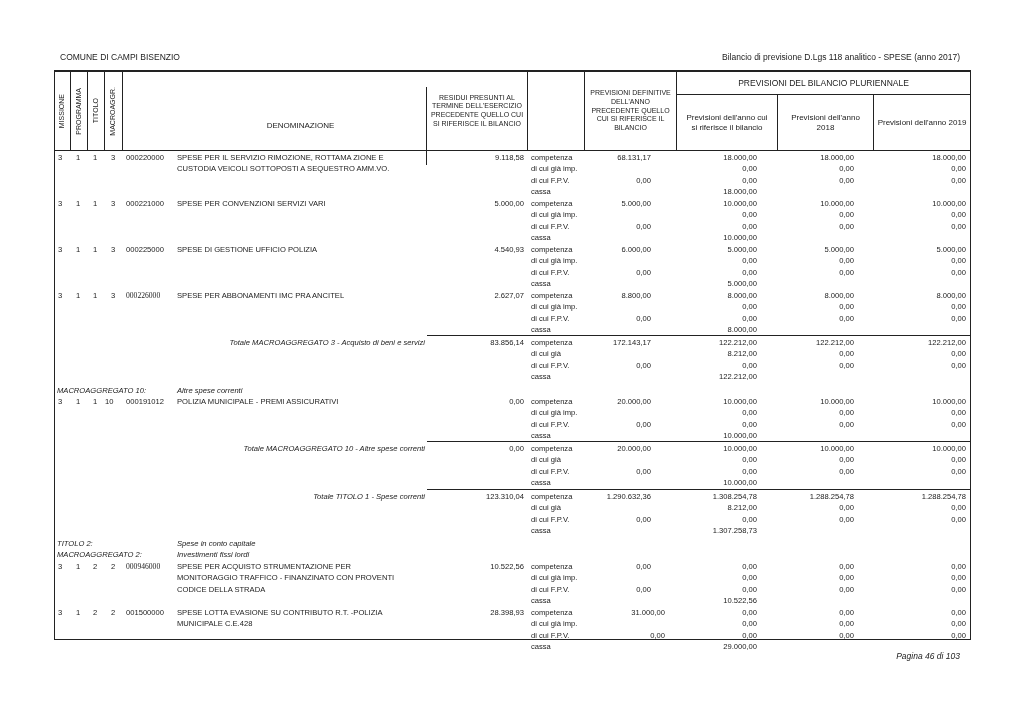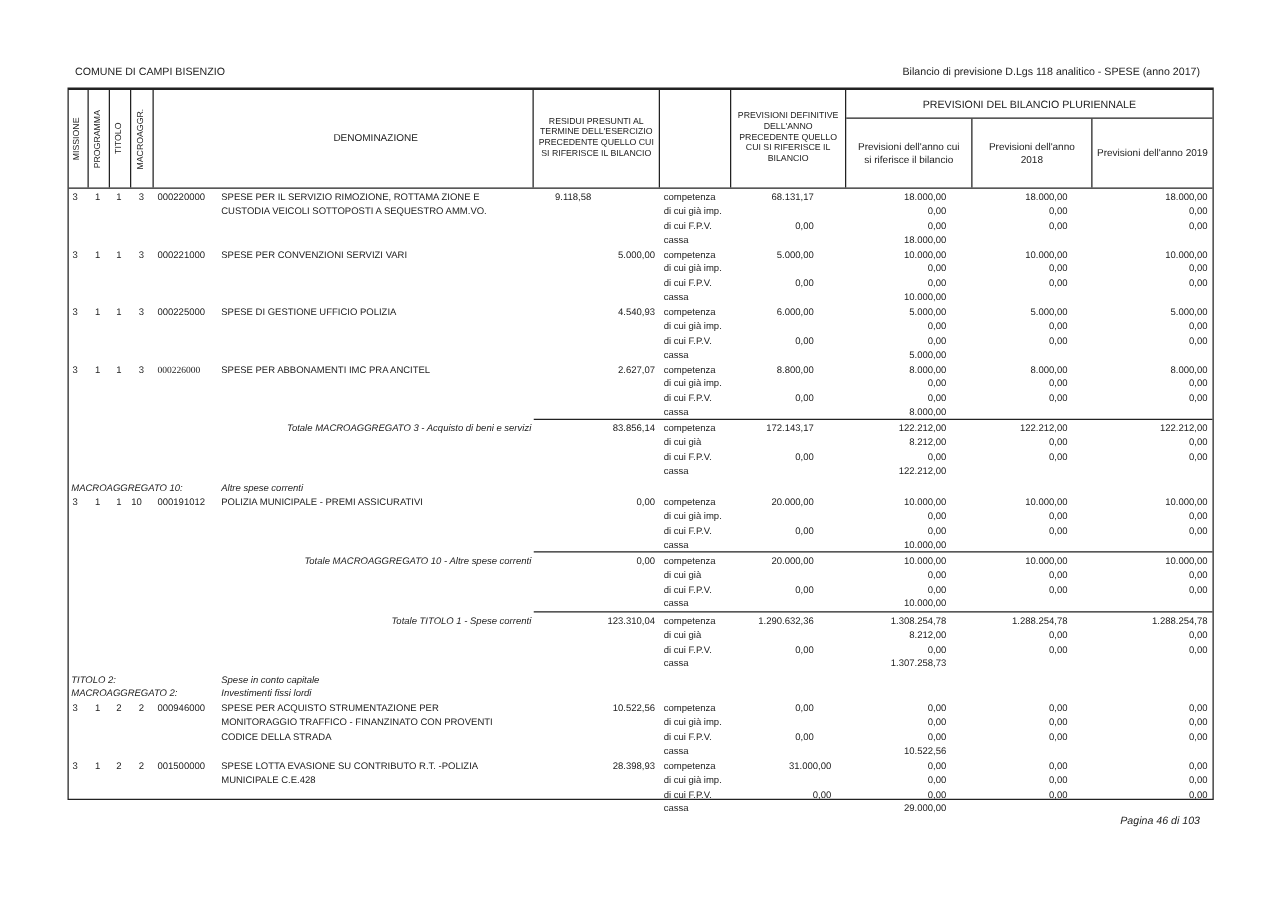--- a/index.html
+++ b/index.html
@@ -32,39 +32,39 @@
     </div>
   <div class="th" style="left:16px;top:0;width:17px;height:78px;">
       <span class="vert">PROGRAMMA</span>
     </div>
   <div class="th" style="left:33px;top:0;width:17px;height:78px;">
       <span class="vert">TITOLO</span>
     </div>
   <div class="th" style="left:50px;top:0;width:18px;height:78px;">
       <span class="vert">MACROAGGR.</span>
     </div>
-  <div class="th" style="left:120px;top:0;width:252px;height:78px;font-size:8px;">DENOMINAZIONE</div>
+  <div class="th" style="left:120px;top:15px;width:252px;height:78px;font-size:8px;">DENOMINAZIONE</div>
   <div class="th" style="left:372px;top:0;width:101px;height:78px;font-size:7px;padding:0 2px;">RESIDUI PRESUNTI AL TERMINE DELL'ESERCIZIO PRECEDENTE QUELLO CUI SI RIFERISCE IL BILANCIO</div>
   <div class="th" style="left:473px;top:0;width:57px;height:78px;"></div>
   <div class="th" style="left:530px;top:0;width:92px;height:78px;font-size:7px;padding:0 4px;">PREVISIONI DEFINITIVE DELL'ANNO PRECEDENTE QUELLO CUI SI RIFERISCE IL BILANCIO</div>
   <div class="th" style="left:622px;top:23px;width:101px;height:55px;font-size:8px;padding:0 6px;">Previsioni dell'anno cui si riferisce il bilancio</div>
   <div class="th" style="left:622px;top:0;width:293px;height:23px;border-right:none;border-bottom:1px solid #222;font-size:8.5px;">PREVISIONI DEL BILANCIO PLURIENNALE</div>
   <div class="th" style="left:723px;top:23px;width:96px;height:55px;font-size:8px;padding:0 10px;">Previsioni dell'anno 2018</div>
   <div class="th" style="left:819px;top:23px;width:96px;height:55px;border-right:none;font-size:8px;">Previsioni dell'anno 2019</div>
   <div class="thead-bottom"></div>
   <div id="body">
       <div class="row" style="top: 80px;">
         <div class="c lines " style="left: 3px; width: 10px; white-space: pre;">3</div>
         <div class="c lines " style="left: 21px; width: 10px; white-space: pre;">1</div>
         <div class="c lines " style="left: 38px; width: 10px; white-space: pre;">1</div>
         <div class="c lines " style="left: 56px; width: 14px; white-space: pre;">3</div>
         <div class="c lines " style="left: 71px; width: 48px; white-space: pre;">000220000</div>
         <div class="c lines " style="left: 122px; width: 250px; white-space: pre;">SPESE PER IL SERVIZIO RIMOZIONE, ROTTAMA ZIONE E
 CUSTODIA VEICOLI SOTTOPOSTI A SEQUESTRO AMM.VO.</div>
-        <div class="c lines r" style="left: 355px; width: 97px; white-space: pre; text-align: center;">9.118,58</div>
+        <div class="c lines r" style="left: 372px; width: 97px; white-space: pre;">9.118,58</div>
         <div class="c lines " style="left: 476px; width: 56px; white-space: pre;">competenza
 di cui già imp.
 di cui F.P.V.
 cassa</div>
         <div class="c lines r" style="left: 530px; width: 66px; white-space: pre;">68.131,17
 
 0,00</div>
         <div class="c lines r" style="left: 622px; width: 80px; white-space: pre;">18.000,00
 0,00
 0,00
@@ -257,21 +257,21 @@
         <div class="c lines b i" style="left: 2px; width: 110px; white-space: pre;">TITOLO 2:
 MACROAGGREGATO 2:</div>
         <div class="c lines b i" style="left: 122px; width: 200px; white-space: pre;">Spese in conto capitale
 Investimenti fissi lordi</div>
       </div>
       <div class="row" style="top: 489px;">
         <div class="c lines " style="left: 3px; width: 10px; white-space: pre;">3</div>
         <div class="c lines " style="left: 21px; width: 10px; white-space: pre;">1</div>
         <div class="c lines " style="left: 38px; width: 10px; white-space: pre;">2</div>
         <div class="c lines " style="left: 56px; width: 14px; white-space: pre;">2</div>
-        <div class="c lines " style="left: 71px; width: 48px; white-space: pre;">000946000</div>
+        <div class="c lines " style="left: 71px; width: 48px; white-space: pre; font-family: Liberation Serif, serif;">000946000</div>
         <div class="c lines " style="left: 122px; width: 250px; white-space: pre;">SPESE PER ACQUISTO STRUMENTAZIONE PER
 MONITORAGGIO TRAFFICO - FINANZINATO CON PROVENTI
 CODICE DELLA STRADA</div>
         <div class="c lines r" style="left: 372px; width: 97px; white-space: pre;">10.522,56</div>
         <div class="c lines " style="left: 476px; width: 56px; white-space: pre;">competenza
 di cui già imp.
 di cui F.P.V.
 cassa</div>
         <div class="c lines r" style="left: 530px; width: 66px; white-space: pre;">0,00
 

